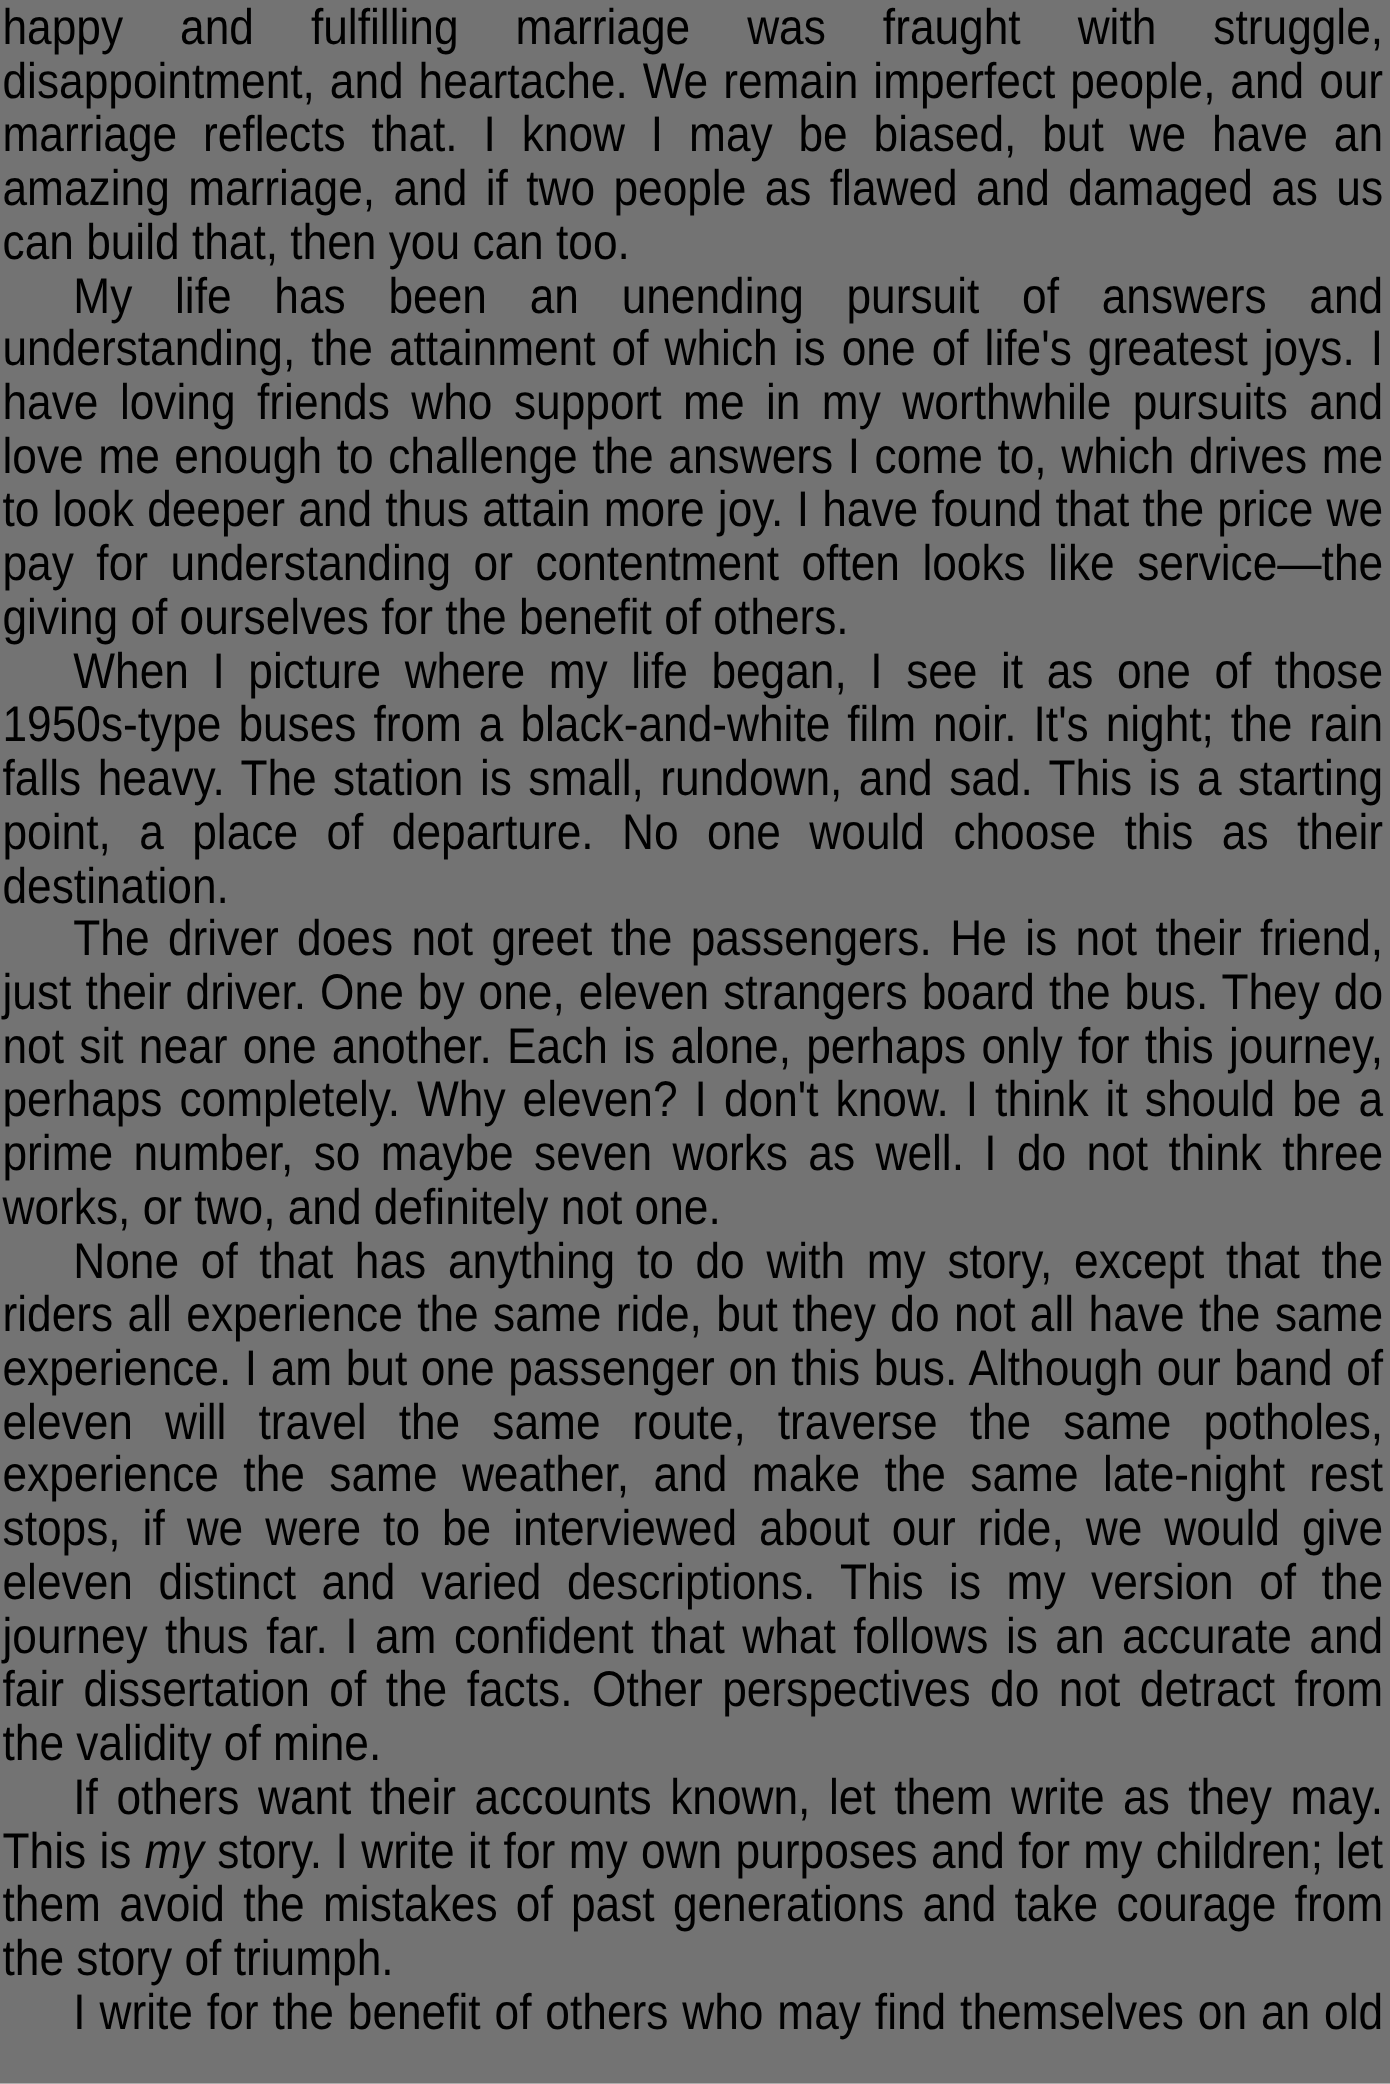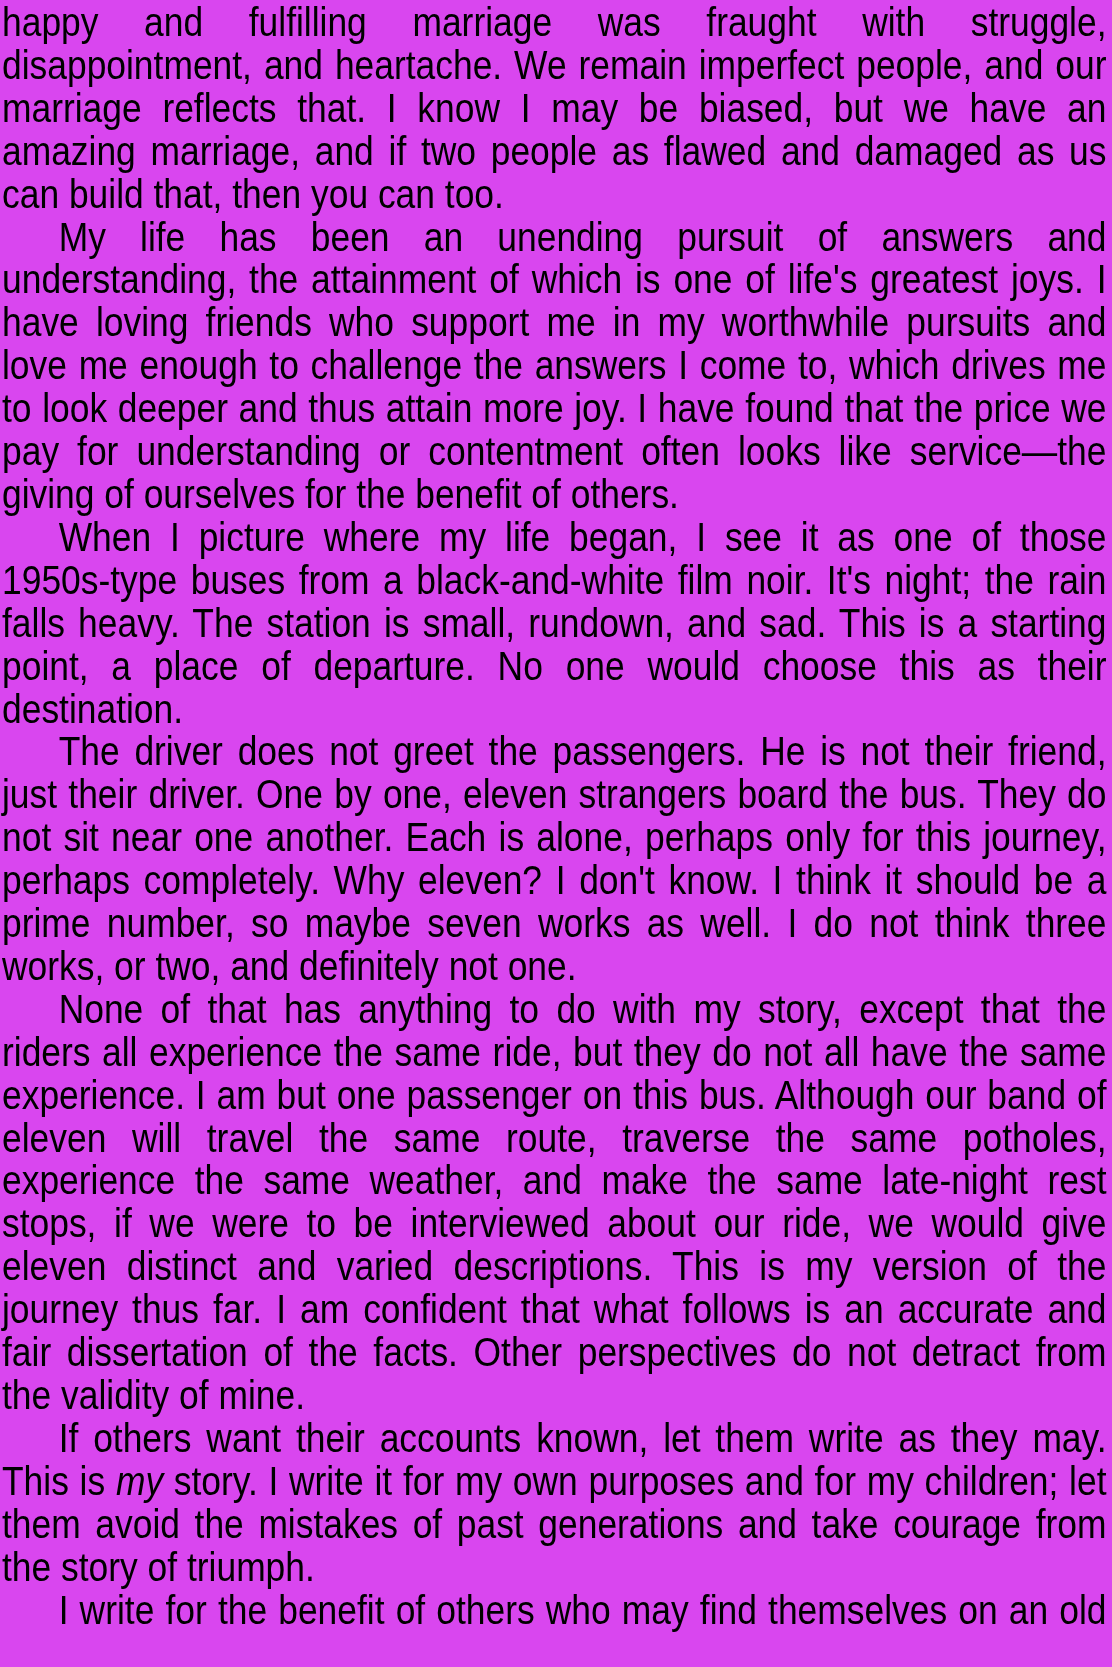--- a/index.html
+++ b/index.html
@@ -4,21 +4,21 @@
 <style>
   html, body {
     margin: 0;
     padding: 0;
     background: #ffffff;
   }
   .page {
     position: relative;
     width: 1112px;
     height: 1667px;
-    background: #d946ef;
+    background: #737373;
     overflow: hidden;
   }
   .text-column {
     position: absolute;
     left: 2px;
     top: 1px;
     width: 1248px;            
     transform: scaleX(0.885); 
     transform-origin: 0 0;
     font-family: "Liberation Sans", sans-serif;

